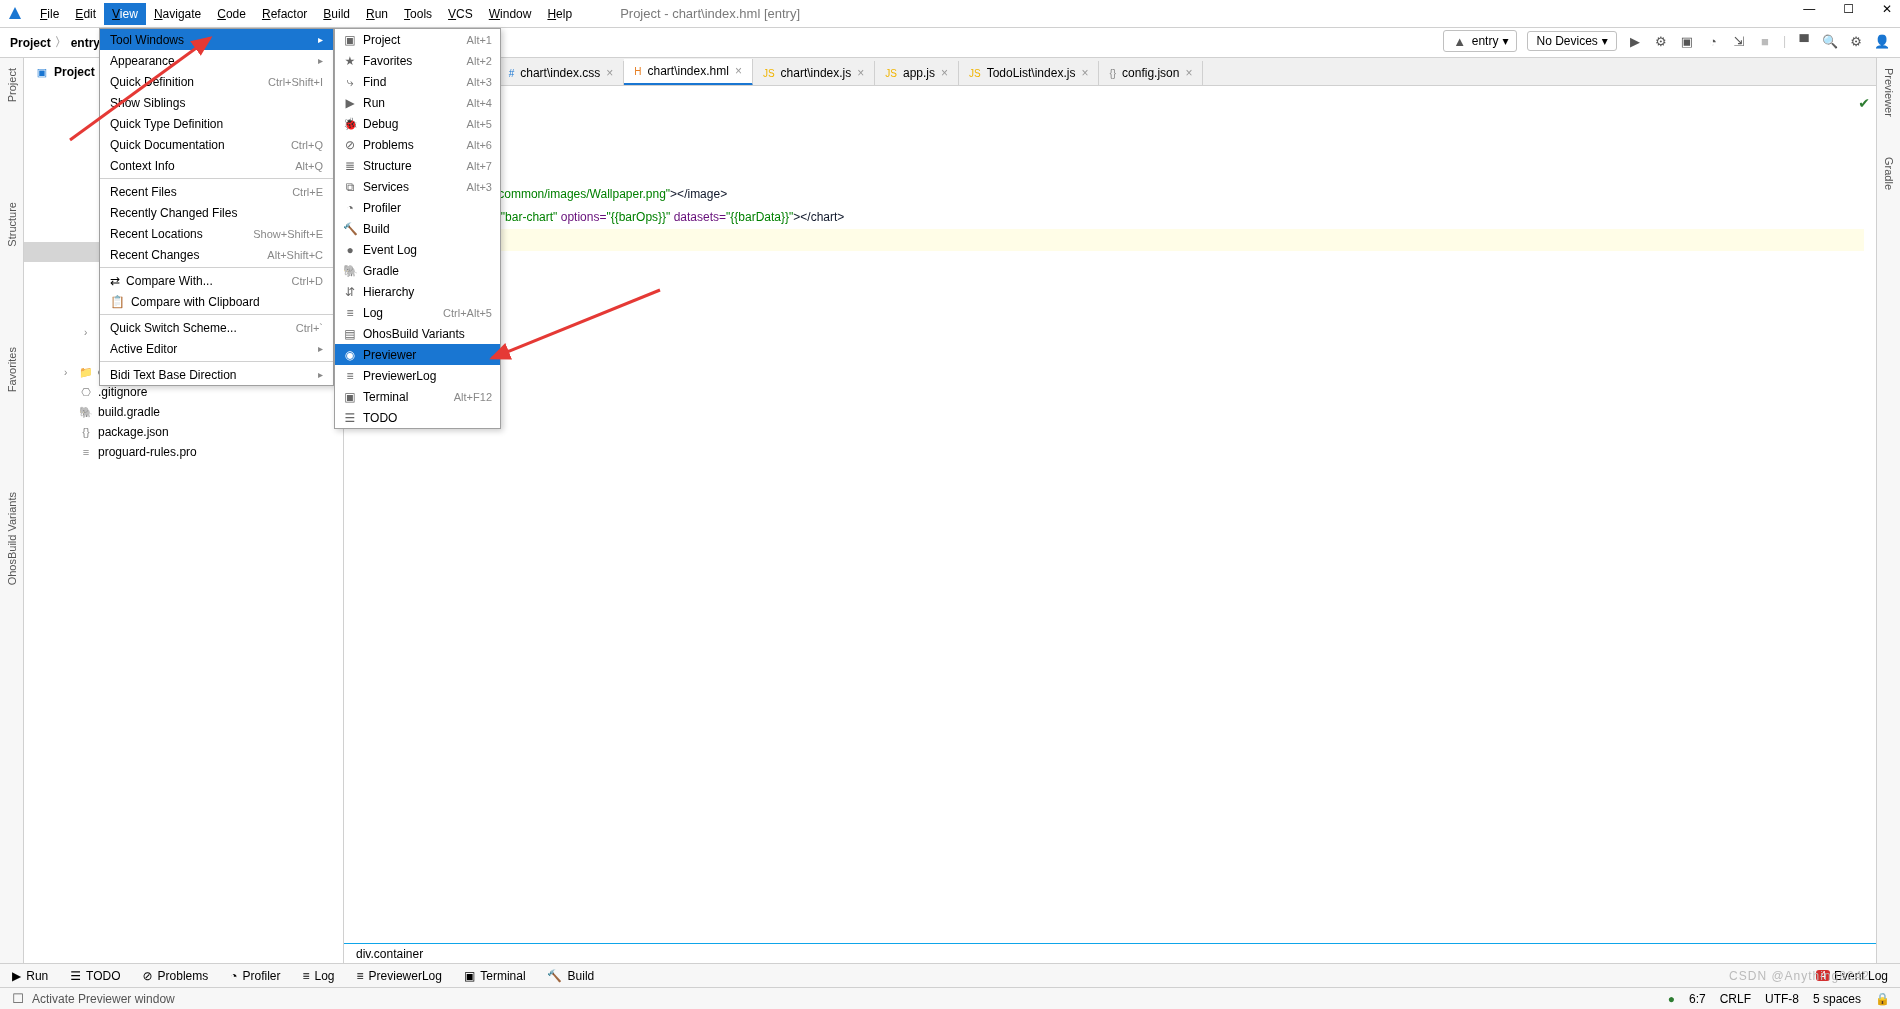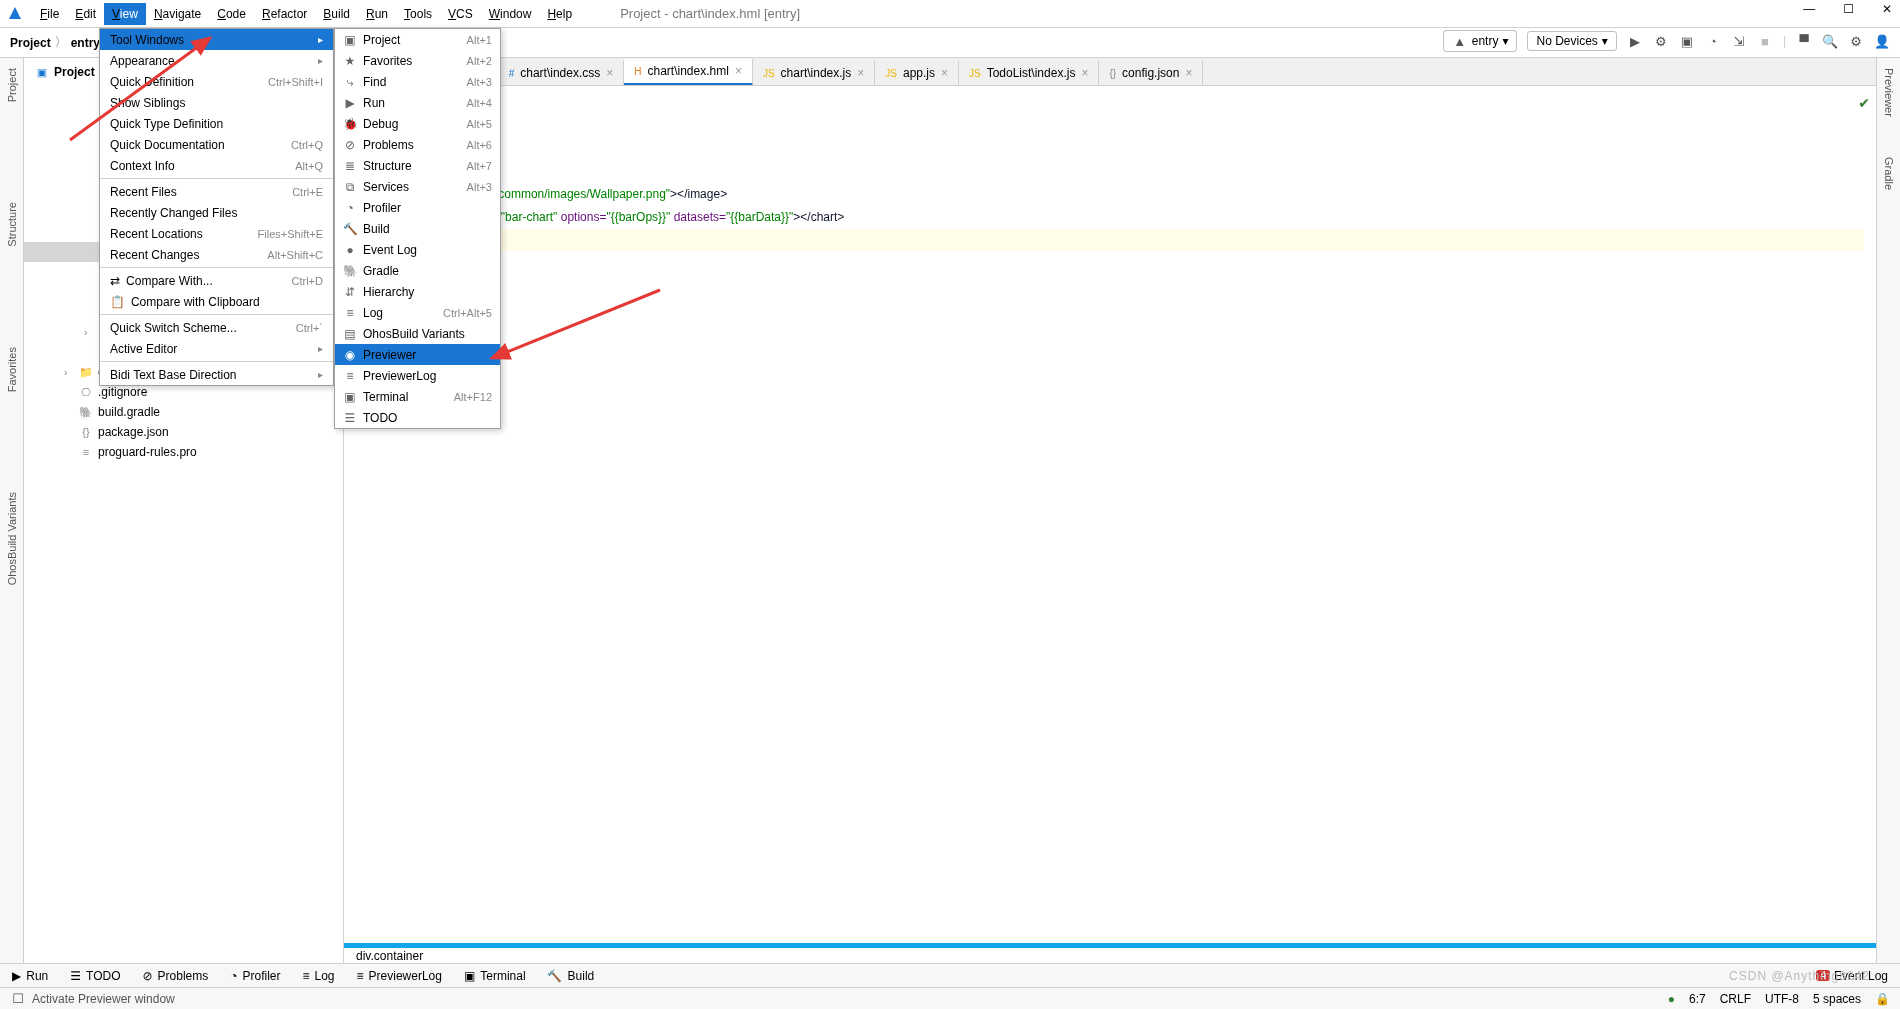--- a/index.html
+++ b/index.html
@@ -51,21 +51,21 @@
 .menu-row .short{color:#888;font-size:11px}
 .menu-sep{height:1px;background:#d0d0d0;margin:2px 0}
 .menu-row .arrow-r{font-size:10px;color:#888}
 .menu-row.highlight .arrow-r{color:#fff}
 .submenu{position:absolute;top:28px;left:334px;width:167px;background:#fff;border:1px solid #a0a0a0;box-shadow:2px 2px 6px rgba(0,0,0,.2);z-index:101}
 .sub-row{display:flex;align-items:center;height:21px;padding:0 8px;cursor:pointer;gap:6px;justify-content:flex-start}
 .sub-row.highlight{background:#1976d2;color:#fff}
 .sub-row .short{margin-left:auto;color:#888;font-size:11px}
 .sub-row .si{width:14px;text-align:center;color:#666;font-size:12px}
 .sub-row.highlight .si{color:#fff}
-.breadcrumb-strip{height:20px;border-top:5px solid #0ea5e9;display:flex;align-items:center;padding-left:12px;color:#777;font-size:11px}
+.breadcrumb-strip{height:20px;border-top:1px solid #0ea5e9;display:flex;align-items:center;padding-left:12px;color:#777;font-size:11px}
 
 .arrow-annot{position:absolute;z-index:200;pointer-events:none}
 .watermark{position:absolute;right:30px;bottom:26px;color:#bbb;font-size:12px;letter-spacing:1px}
 </style>
 </head>
 <body>
 
 <div class="topbar">
   <span class="logo">
       <svg width="18" height="18" viewBox="0 0 18 18">
@@ -393,21 +393,21 @@
     </div>
     <div class="menu-row">
       <span style="display:flex;gap:6px;align-items:center">
         <span>Recently Changed Files</span>
       </span>
     </div>
     <div class="menu-row">
       <span style="display:flex;gap:6px;align-items:center">
         <span>Recent Locations</span>
       </span>
-      <span class="short">Files+Shift+E</span>
+      <span class="short">Show+Shift+E</span>
     </div>
     <div class="menu-row">
       <span style="display:flex;gap:6px;align-items:center">
         <span>Recent Changes</span>
       </span>
       <span class="short">Alt+Shift+C</span>
     </div>
     <div class="menu-sep"></div>
     <div class="menu-row">
       <span style="display:flex;gap:6px;align-items:center">

